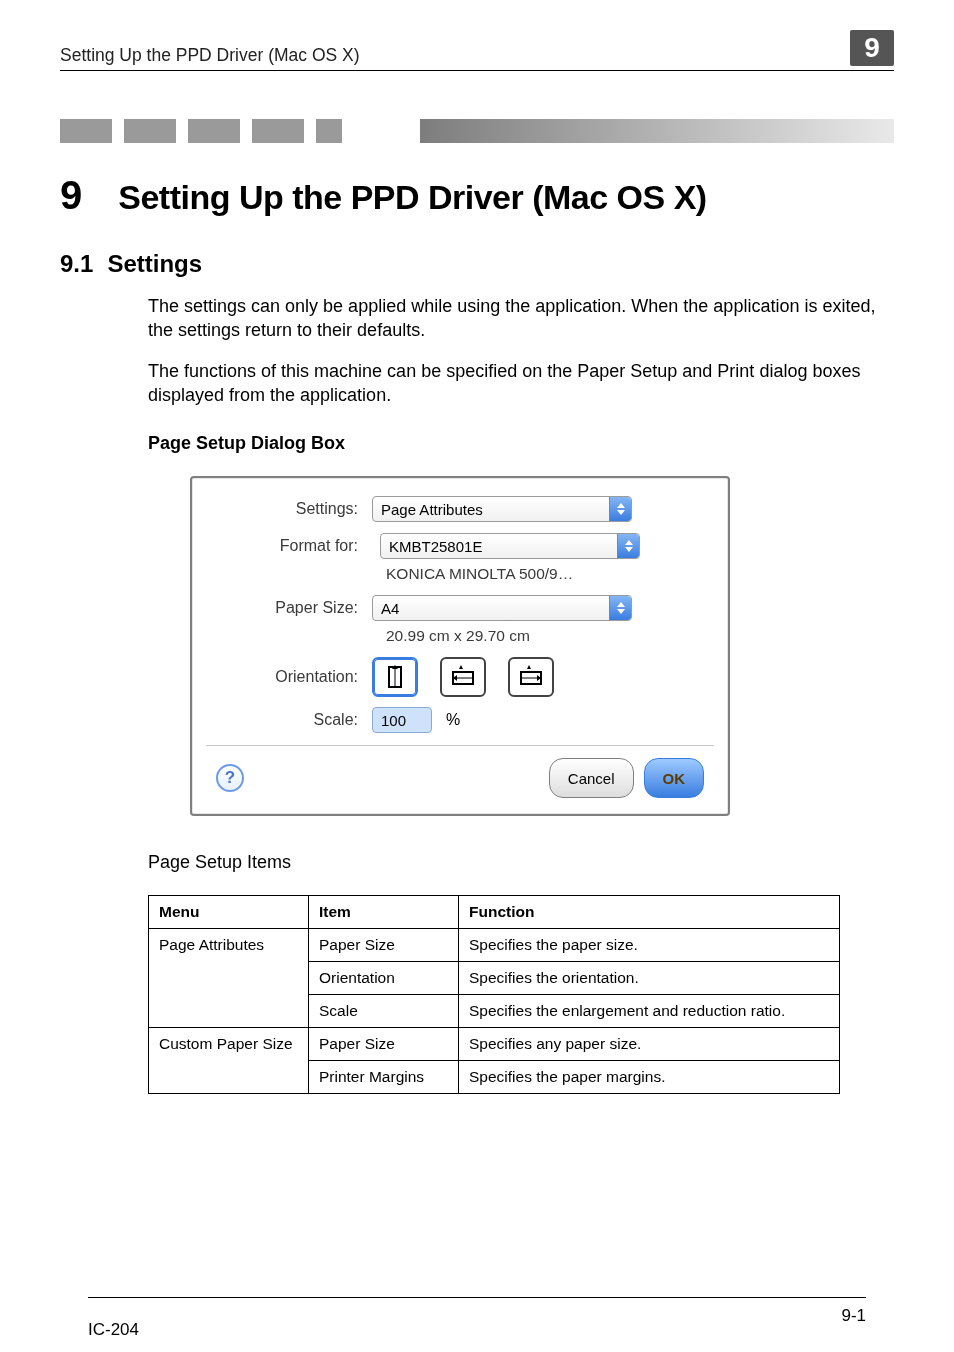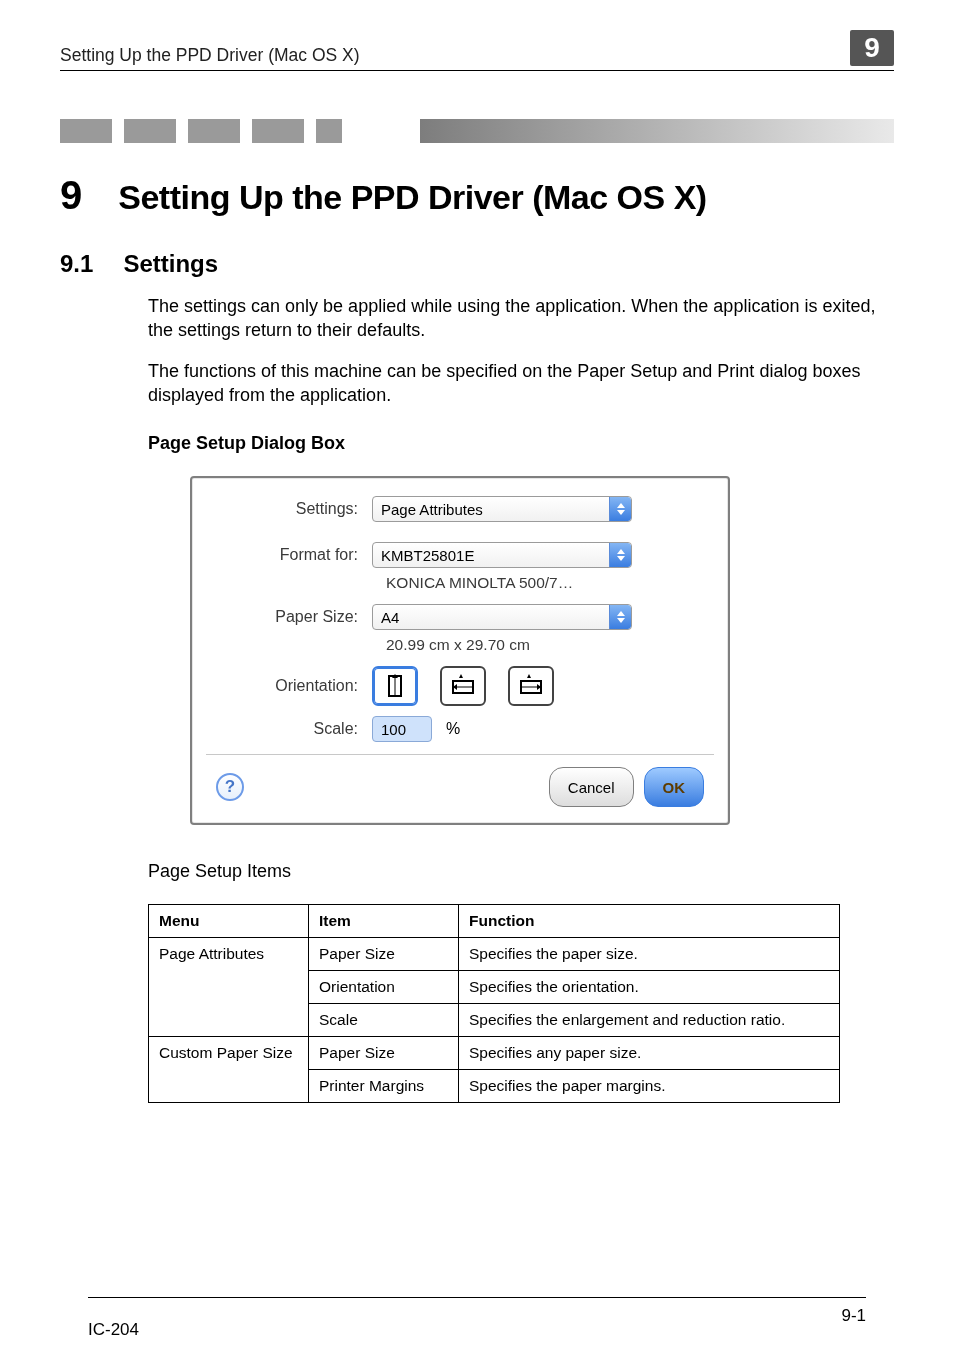--- a/index.html
+++ b/index.html
@@ -13,21 +13,21 @@
   .deco-bar { position: relative; height: 24px; margin-top: 48px; overflow: hidden; }
   .deco-bar .seg, .deco-bar .hatch, .deco-bar .grad { position: absolute; top: 0; height: 24px; }
   .seg { width: 52px; background: #9a9a9a; }
   .hatch { background-image: linear-gradient(90deg, #7a7a7a 10%, transparent 10%); background-size: 4px 100%; }
   .grad { background: linear-gradient(90deg, #7d7d7d 0%, #e9e9e9 100%); }
 
   .chapter-row { display: flex; align-items: baseline; margin-top: 30px; gap: 36px; }
   .chapter-num { font-size: 40px; font-weight: bold; }
   .chapter-title { font-size: 34px; font-weight: bold; letter-spacing: -0.5px; }
 
-  .section-row { display: flex; align-items: baseline; margin-top: 32px; gap: 30px; }
+  .section-row { display: flex; align-items: baseline; margin-top: 32px; gap: 14px; }
   .section-num { font-size: 24px; font-weight: bold; }
   .section-title { font-size: 24px; font-weight: bold; }
 
   .body-text { margin-top: 16px; margin-left: 88px; font-size: 18px; line-height: 1.35; }
   .body-text.p2 { margin-top: 16px; }
 
   .subhead { margin-left: 88px; margin-top: 26px; font-weight: bold; font-size: 18px; }
 
   .dialog-figure { margin-top: 22px; margin-left: 130px; width: 540px; border: 2px solid #7f7f7f; border-radius: 4px; padding: 18px 24px 16px 24px; background: #fff; box-shadow: inset 0 0 0 1px #e6e6e6; }
   .dlg-row { display: flex; align-items: center; margin-bottom: 10px; }
@@ -103,28 +103,28 @@
   <div class="dialog-figure">
 
     <div class="dlg-row">
       <div class="dlg-label">Settings:</div>
       <div class="aqua-select">
         <span>Page Attributes</span>
         <span class="aqua-caret"></span>
       </div>
     </div>
 
-    <div class="dlg-row" style="margin-top:20px;">
+    <div class="dlg-row" style="margin-top:11px;gap:8px;">
       <div class="dlg-label">Format for:</div>
       <div class="aqua-select">
         <span>KMBT25801E</span>
         <span class="aqua-caret"></span>
       </div>
     </div>
-    <div class="dlg-sublabel">KONICA MINOLTA 500/7…</div>
+    <div class="dlg-sublabel">KONICA MINOLTA 500/9…</div>
 
     <div class="dlg-row">
       <div class="dlg-label">Paper Size:</div>
       <div class="aqua-select">
         <span>A4</span>
         <span class="aqua-caret"></span>
       </div>
     </div>
     <div class="dlg-sublabel">20.99 cm x 29.70 cm</div>
 

